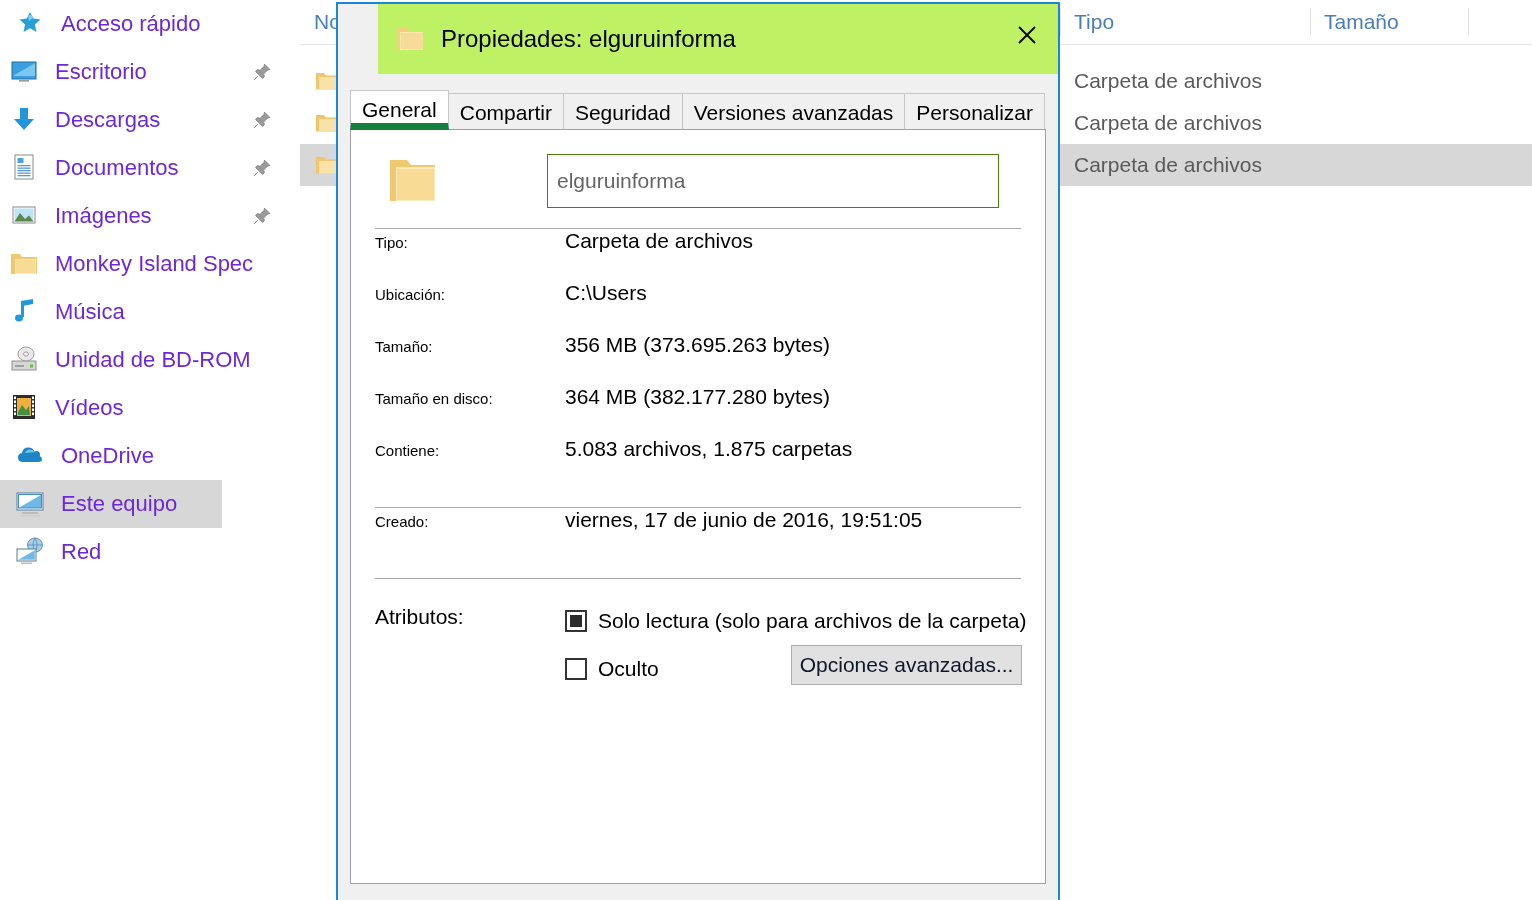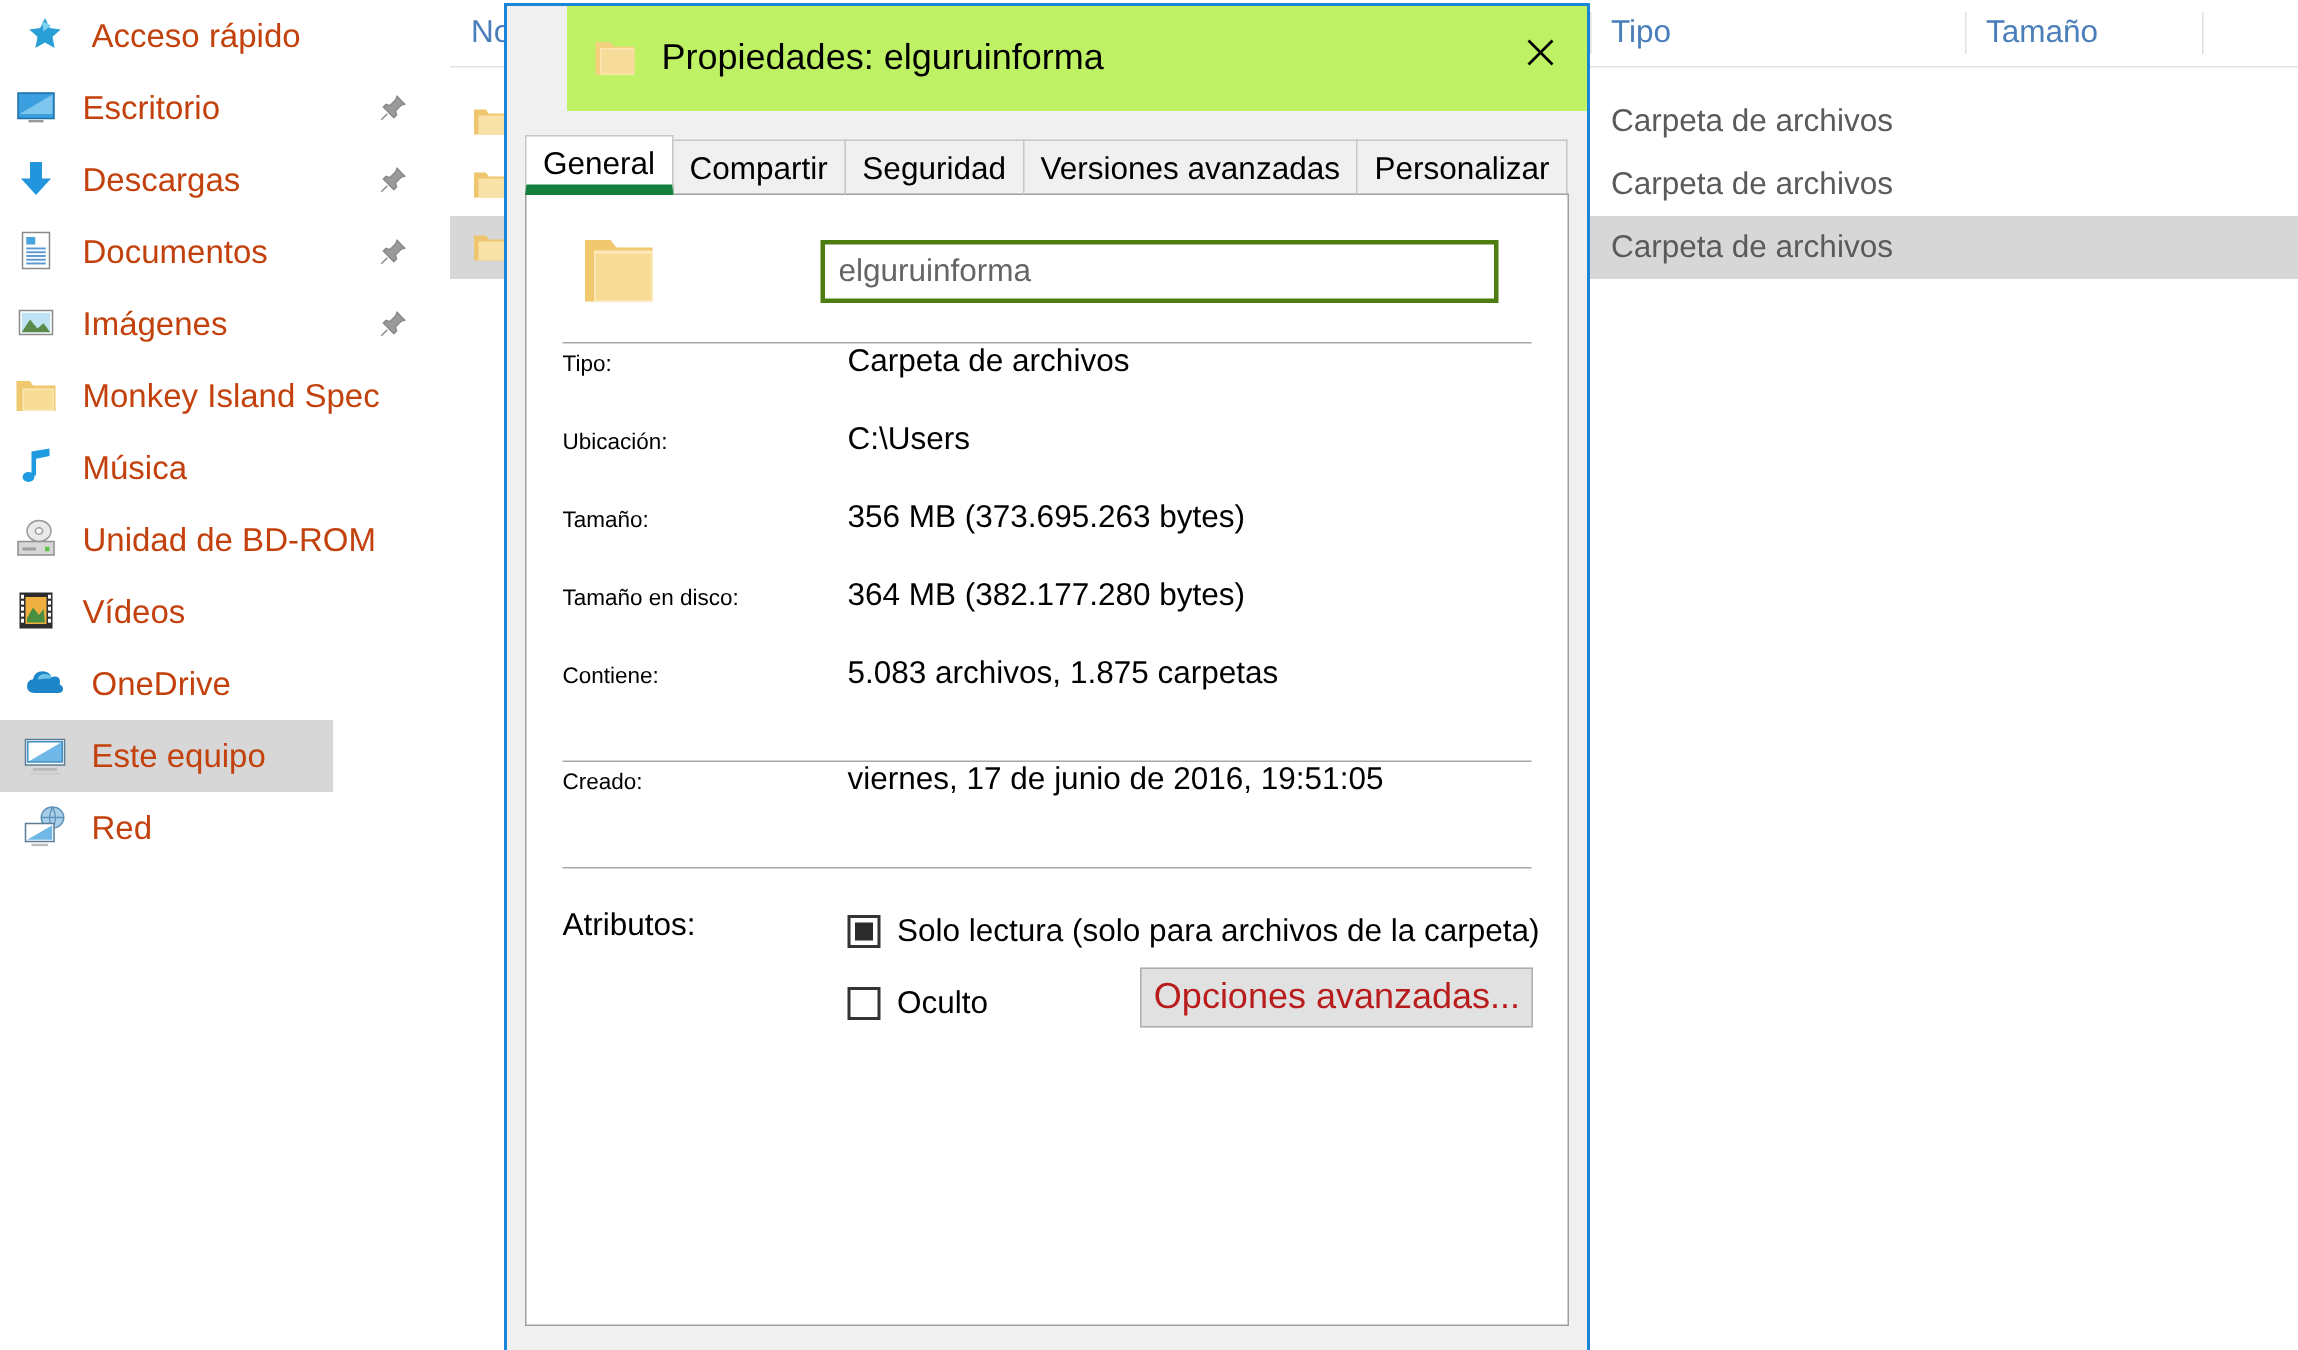--- a/index.html
+++ b/index.html
@@ -38,21 +38,21 @@
   }
 
   .nav-item {
     position: relative;
     display: flex;
     align-items: center;
     height: 48px;
     padding-left: 14px;
     white-space: nowrap;
     font-size: 22px;
-    color: #c2410c;
+    color: #6d28d9;
     box-sizing: border-box;
   }
   .nav-item.root { padding-left: 14px; }
   .nav-item.child { padding-left: 8px; }
   .nav-item.selected { background: #d7d7d7; width: 222px; }
 
   .nav-icon {
     width: 34px;
     min-width: 34px;
     height: 32px;
@@ -236,23 +236,23 @@
     width: 58px;
     height: 58px;
     margin-left: 32px;
     margin-right: 0;
     position: relative;
     flex: none;
   }
   .name-input {
     margin-left: 106px;
     width: 452px;
-    height: 42px;
+    height: 54px;
     line-height: 40px;
-    border: 3px solid #4d7c0f;
+    border: 1px solid #4d7c0f;
     background: #ffffff;
     color: #656565;
     font-size: 21px;
     font-family: "Liberation Sans", sans-serif;
     padding: 0 9px;
     box-sizing: border-box;
     outline: none;
   }
 
   .hr {
@@ -326,23 +326,23 @@
   }
 
   .adv-btn {
     position: absolute;
     right: 4px;
     top: 48px;
     height: 40px;
     min-width: 226px;
     background: #e1e1e1;
     border: 1px solid #adadad;
-    font-size: 24px;
+    font-size: 21px;
     font-family: "Liberation Sans", sans-serif;
-    color: #b91c1c;
+    color: #0f172a;
     cursor: default;
     padding: 0 8px;
     box-sizing: border-box;
     white-space: nowrap;
   }
 </style>
 </head>
 <body>
 
 <div id="root">

